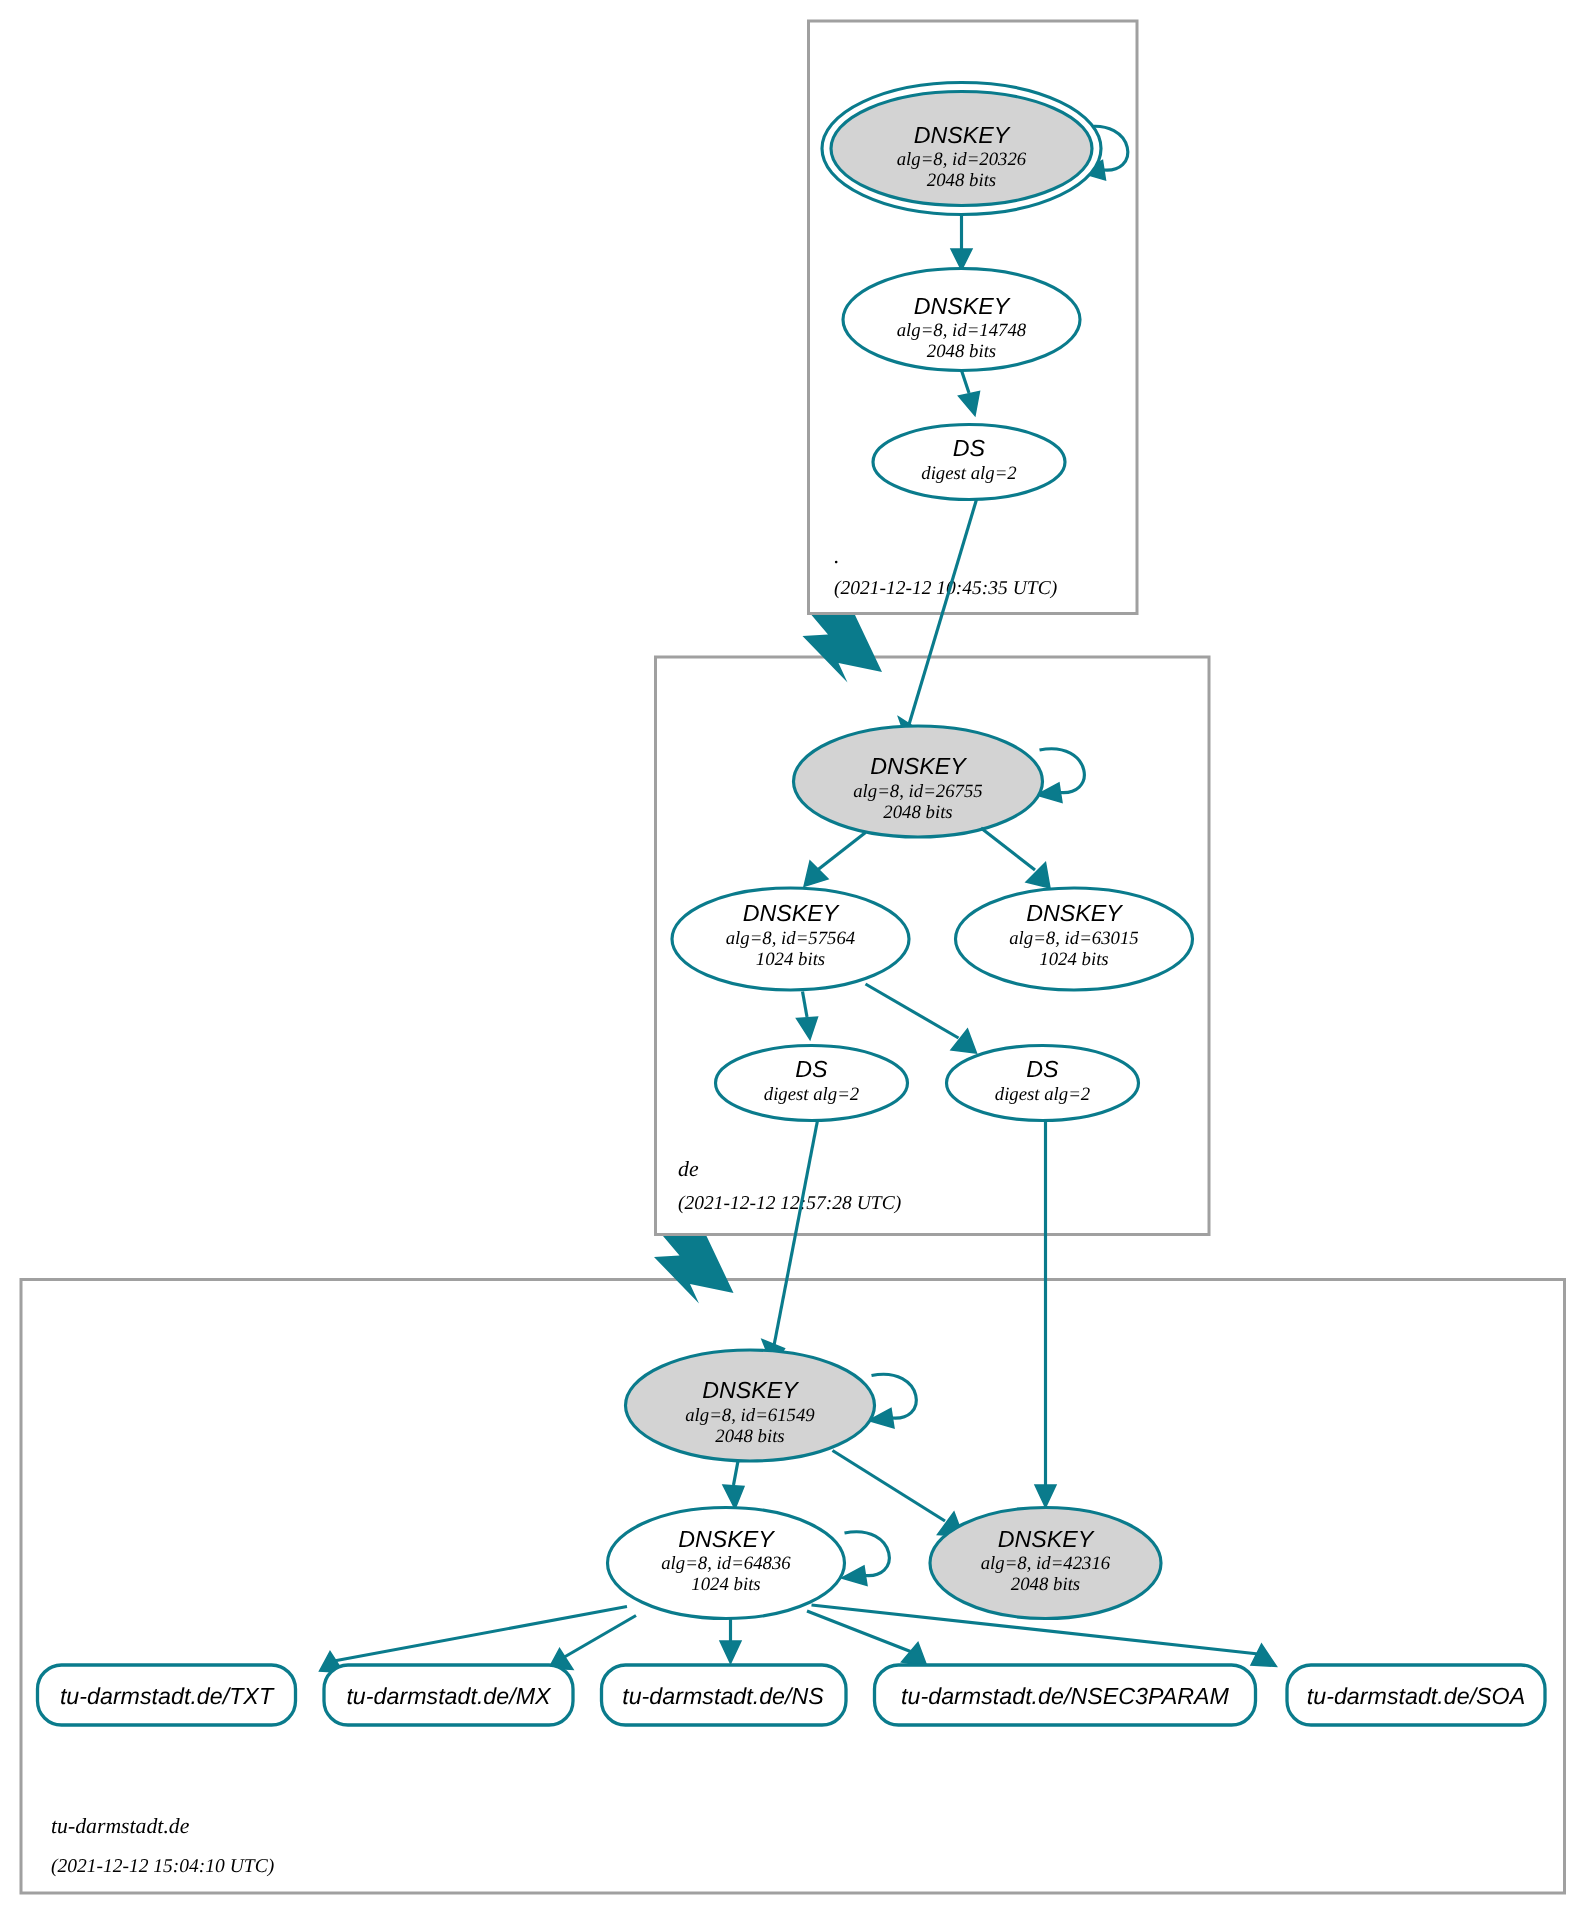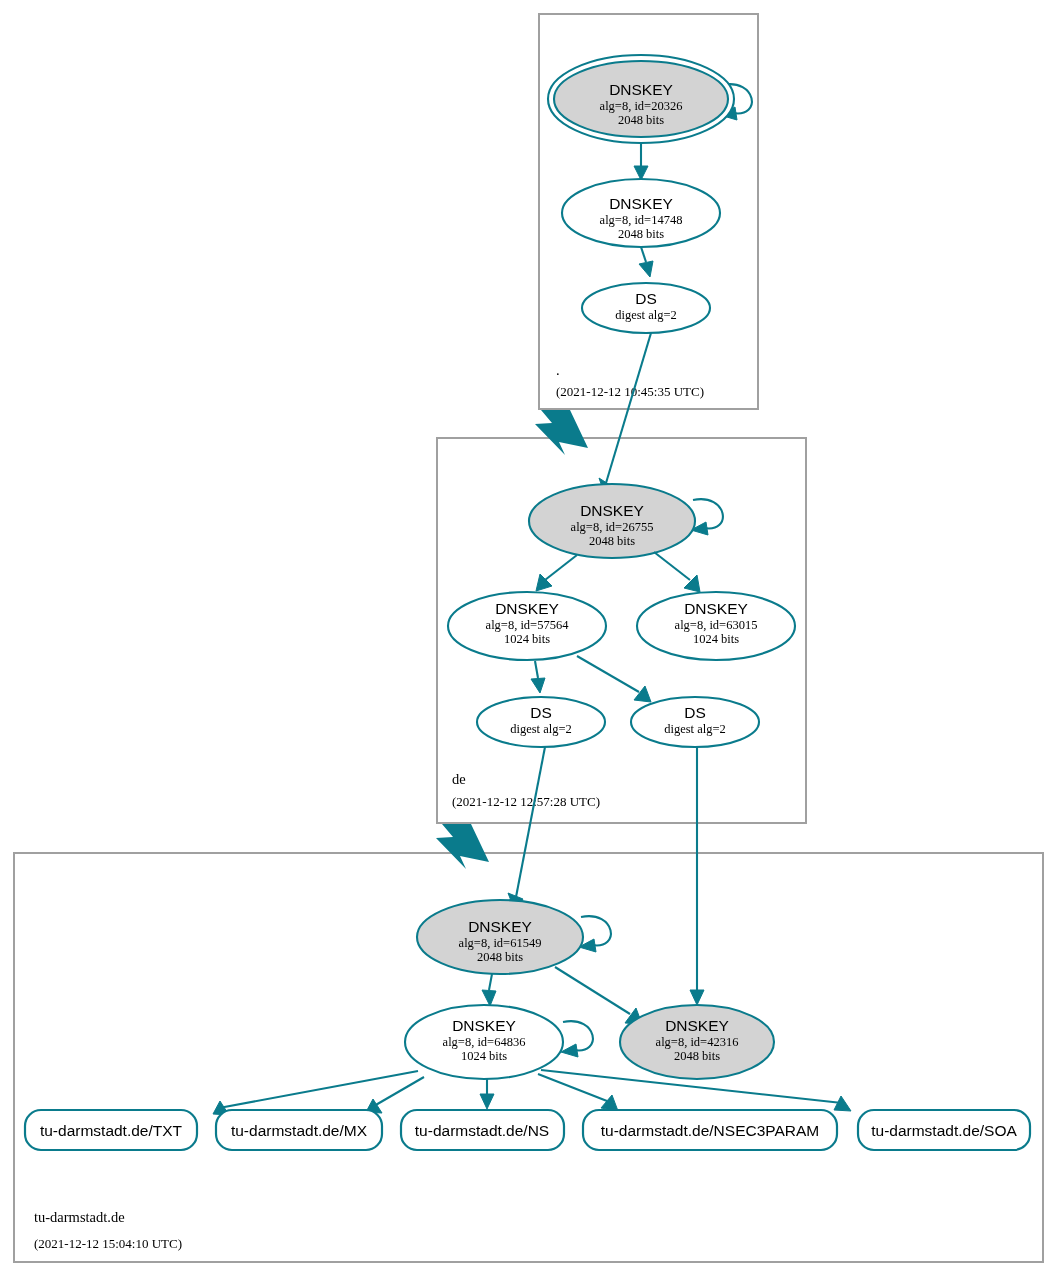--- a/index.html
+++ b/index.html
@@ -1,17 +1,17 @@
 <!DOCTYPE html>
 <html><head>
 <meta charset="utf-8">
 <style>
   html,body{margin:0;padding:0;background:#ffffff;}
   body{width:1057px;height:1278px;font-family:"Liberation Sans",sans-serif;overflow:hidden;}
-  #stage{position:relative;width:1057px;height:1042px;}
+  #stage{position:relative;width:1057px;height:1042px;font-style:italic;}
   svg{display:block;}
   .cluster-box{fill:#ffffff;stroke:#a0a0a0;stroke-width:2;}
   .edge{fill:none;stroke:#0a7b8c;stroke-width:2.1;}
   .edge-head{fill:#0a7b8c;stroke:#0a7b8c;stroke-width:1;}
   .thick-arrow{fill:#0a7b8c;stroke:none;}
   .node-ell{stroke:#0a7b8c;stroke-width:2.1;}
   .fill-gray{fill:#d3d3d3;}
   .fill-white{fill:#ffffff;}
   .rrset-box{fill:#ffffff;stroke:#0a7b8c;stroke-width:2.2;}
   text{fill:#000000;}

